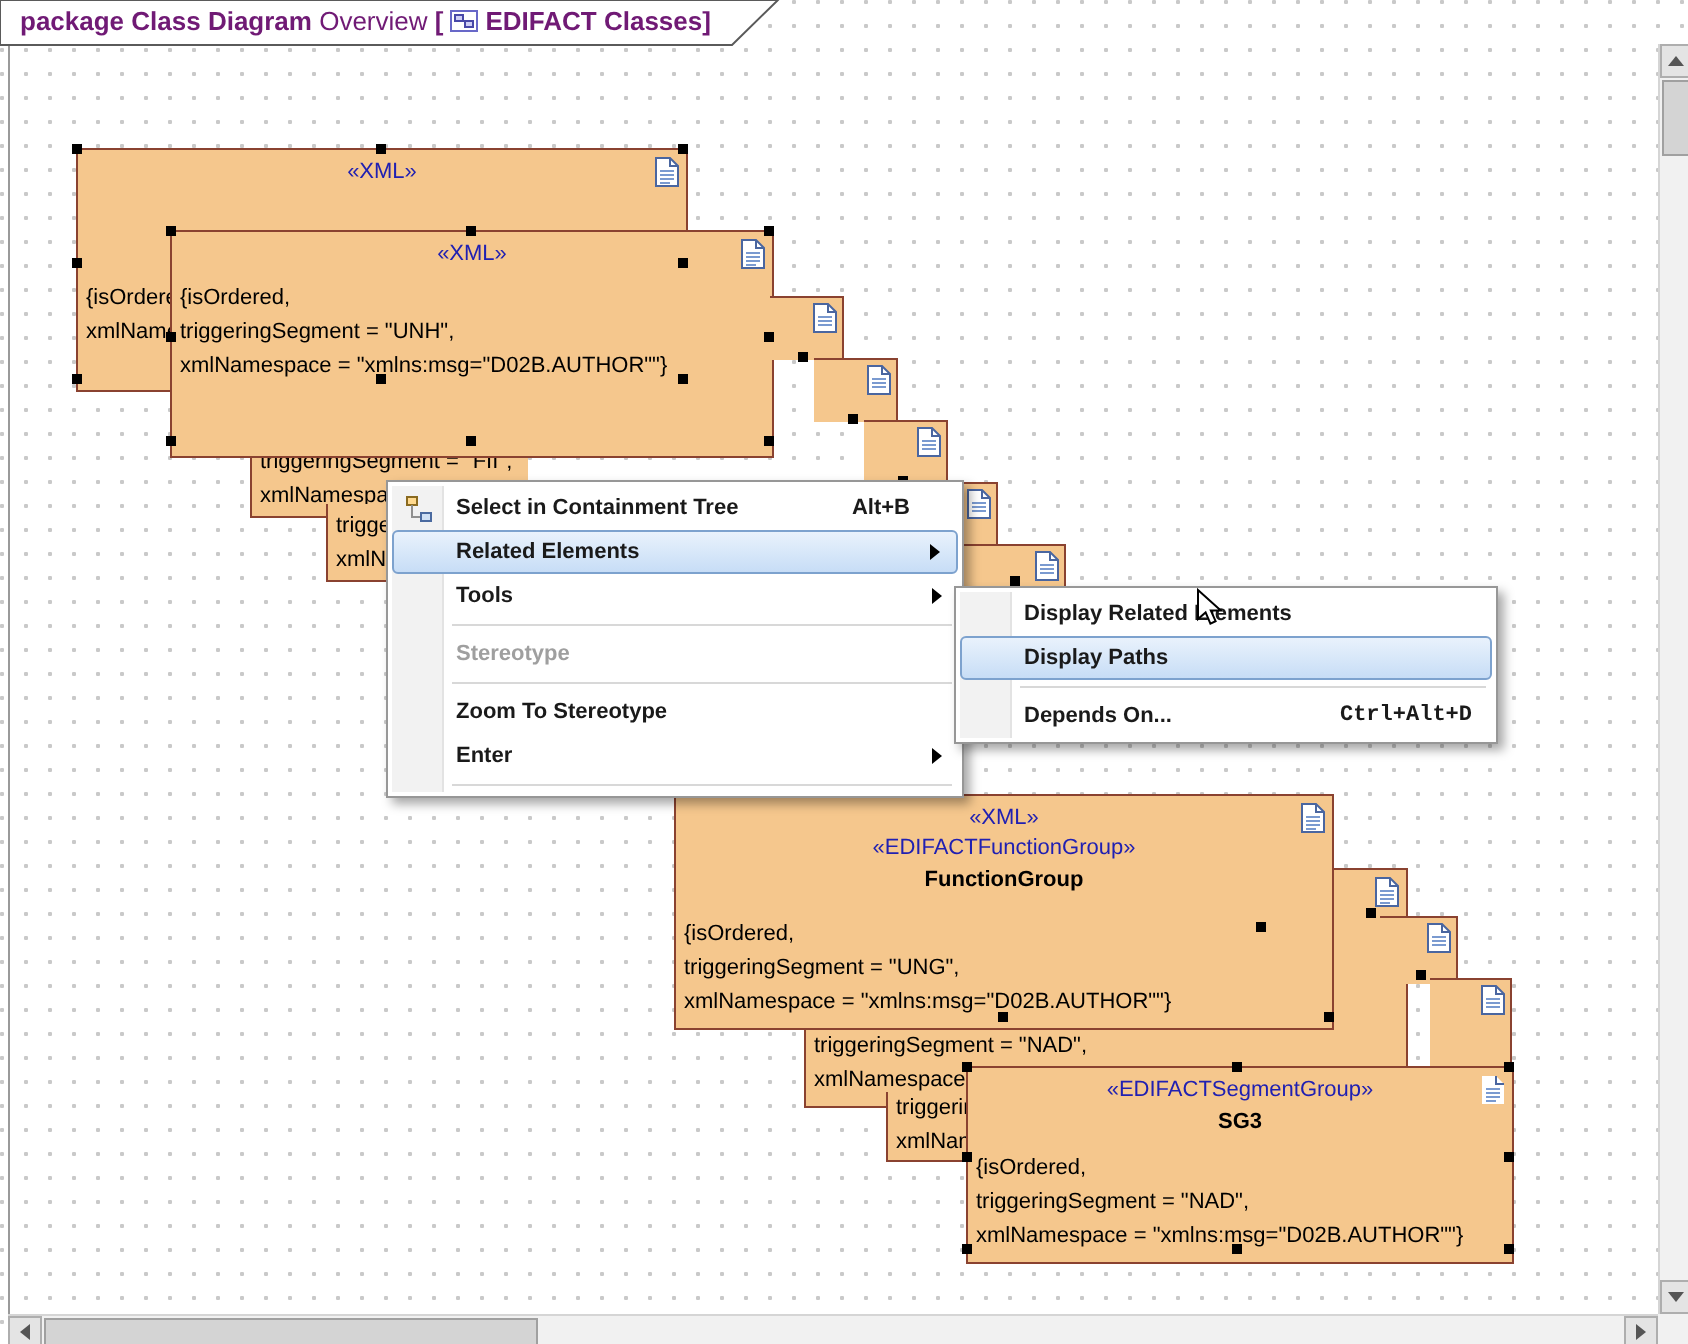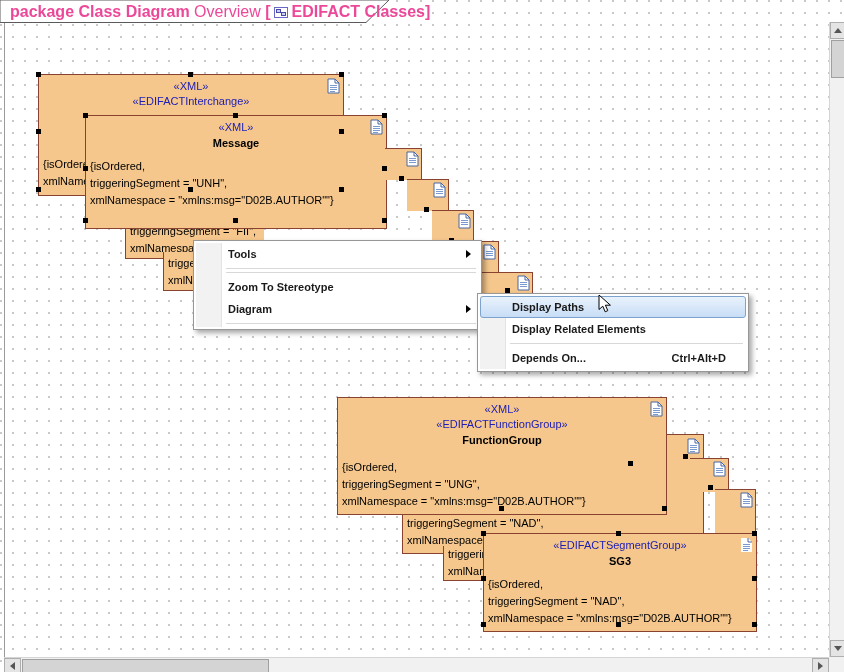--- a/index.html
+++ b/index.html
@@ -14,21 +14,21 @@
     position:absolute;left:0;top:0;width:844px;height:672px;
     background-image:radial-gradient(circle,#c9c9c9 1px,transparent 1.2px);
     background-size:12px 12px;background-position:7px 7px;background-color:#fff;
     z-index:0;
   }
   .frame-left{position:absolute;left:4px;top:0;width:1px;height:657px;background:#9a9a9a;z-index:1;}
 
   
   .hdr-wrap{position:absolute;left:0;top:0;z-index:30;}
   .hdr-text{
-    position:absolute;left:10px;top:3px;font-size:16px;white-space:nowrap;color:#ec4899;
+    position:absolute;left:10px;top:3px;font-size:13px;white-space:nowrap;color:#701a75;
   }
   .hdr-text .b{font-weight:bold;}
   .hdr-text .tab{font-weight:bold;}
   .hdr-icon{display:inline-block;vertical-align:-2px;margin:0 3px;}
 
   
   .clsbox{
     position:absolute;background:#F5C78D;border:1px solid #8a4230;
     overflow:hidden;white-space:nowrap;font-size:11px;color:#000;
   }
@@ -107,35 +107,33 @@
   </div>
 </div>
 
 <div class="clsbox pad-top" style="left:38px;top:74px;width:304px;height:116px;z-index:4;">
   <div class="doc"><svg width="13" height="16">
         <path d="M1,1 h7 l4,4 v10 h-11 z" fill="#fff" stroke="#4a66a0"></path>
         <path d="M8,1 v4 h4" fill="none" stroke="#4a66a0"></path>
         <path d="M3,7.5h7M3,9.5h7M3,11.5h7M3,13.5h5" stroke="#7a9ad0"></path>
       </svg></div>
   <div class="stereo">«XML»</div>
-  <div class="stereo">«EDIFACTInterchange»</div>
   <div class="props" style="margin-top:47px;">
     <div>{isOrdered,</div>
     <div>xmlNamespace = "xmlns:msg="D02B.AUTHOR""}</div>
   </div>
 </div>
 
 <div class="clsbox pad-top" style="left:85px;top:115px;width:300px;height:108px;z-index:6;">
   <div class="doc"><svg width="13" height="16">
         <path d="M1,1 h7 l4,4 v10 h-11 z" fill="#fff" stroke="#4a66a0"></path>
         <path d="M8,1 v4 h4" fill="none" stroke="#4a66a0"></path>
         <path d="M3,7.5h7M3,9.5h7M3,11.5h7M3,13.5h5" stroke="#7a9ad0"></path>
       </svg></div>
   <div class="stereo">«XML»</div>
-  <div class="cname">Message</div>
   <div class="props" style="margin-top:6px;">
     <div>{isOrdered,</div>
     <div>triggeringSegment = "UNH",</div>
     <div>xmlNamespace = "xmlns:msg="D02B.AUTHOR""}</div>
   </div>
 </div>
 
 <div class="frag sliver" style="left:125px;top:221px;width:138px;height:37px;z-index:5;">
   <div class="props" style="padding-top:2px;">
     <div>triggeringSegment = "FII",</div>
@@ -285,47 +283,63 @@
 <div class="hdl" style="left:752px;top:531px;"></div>
 <div class="hdl" style="left:481px;top:576px;"></div>
 <div class="hdl" style="left:752px;top:576px;"></div>
 <div class="hdl" style="left:481px;top:622px;"></div>
 <div class="hdl" style="left:616px;top:622px;"></div>
 <div class="hdl" style="left:752px;top:622px;"></div>
 
 <div class="menu" style="left:193px;top:240px;width:283px;z-index:50;">
   <div class="gutter"></div>
   <div class="mi">
+    <span class="mi-icon"><svg width="15" height="15">
+          <rect x="1.5" y="1.5" width="5" height="4" fill="#ffd98e" stroke="#8a6a20"></rect>
+          <path d="M4,5.5 V11.5 H8" fill="none" stroke="#909090"></path>
+          <rect x="8.5" y="9.5" width="5" height="4" fill="#cfe0f5" stroke="#4a6aa0"></rect>
+        </svg></span>
+    <span>Select in Containment Tree</span>
+    <span class="sc">Alt+B</span>
+  </div>
+  <div class="mi hl">
+    <span>Related Elements</span>
+    <span class="sub-arrow"></span>
+  </div>
+  <div class="mi">
     <span>Tools</span>
     <span class="sub-arrow"></span>
   </div>
   <div class="sep"></div>
+  <div class="mi disabled">
+    <span>Stereotype</span>
+  </div>
   <div class="sep"></div>
   <div class="mi">
     <span>Zoom To Stereotype</span>
   </div>
   <div class="mi">
-    <span>Diagram</span>
+    <span>Enter</span>
     <span class="sub-arrow"></span>
   </div>
   <div class="sep"></div>
 </div>
 
 <div class="menu" style="left:477px;top:293px;width:266px;z-index:55;">
   <div class="gutter"></div>
+  <div class="mi">
+    <span>Display Related Elements</span>
+  </div>
   <div class="mi hl">
     <span>Display Paths</span>
   </div>
-  <div class="mi">
-    <span>Display Related Elements</span>
-  </div>
   <div class="sep"></div>
   <div class="mi">
     <span>Depends On...</span>
-    <span class="sc" style="right:20px;">Ctrl+Alt+D</span>
+    <span class="sc" style="right:10px;font-family:Liberation Mono, monospace;">Ctrl+Alt+D</span>
   </div>
 </div>
 
 <div class="cursor" style="left:598px;top:294px;">
   <svg width="16" height="20">
       <path d="M1,1 L1,15.5 L4.8,12.2 L7.2,17.8 L9.8,16.6 L7.4,11.2 L12.4,11.2 Z" fill="#fff" stroke="#000"></path>
     </svg>
 </div>
 
 <div class="vscroll">

